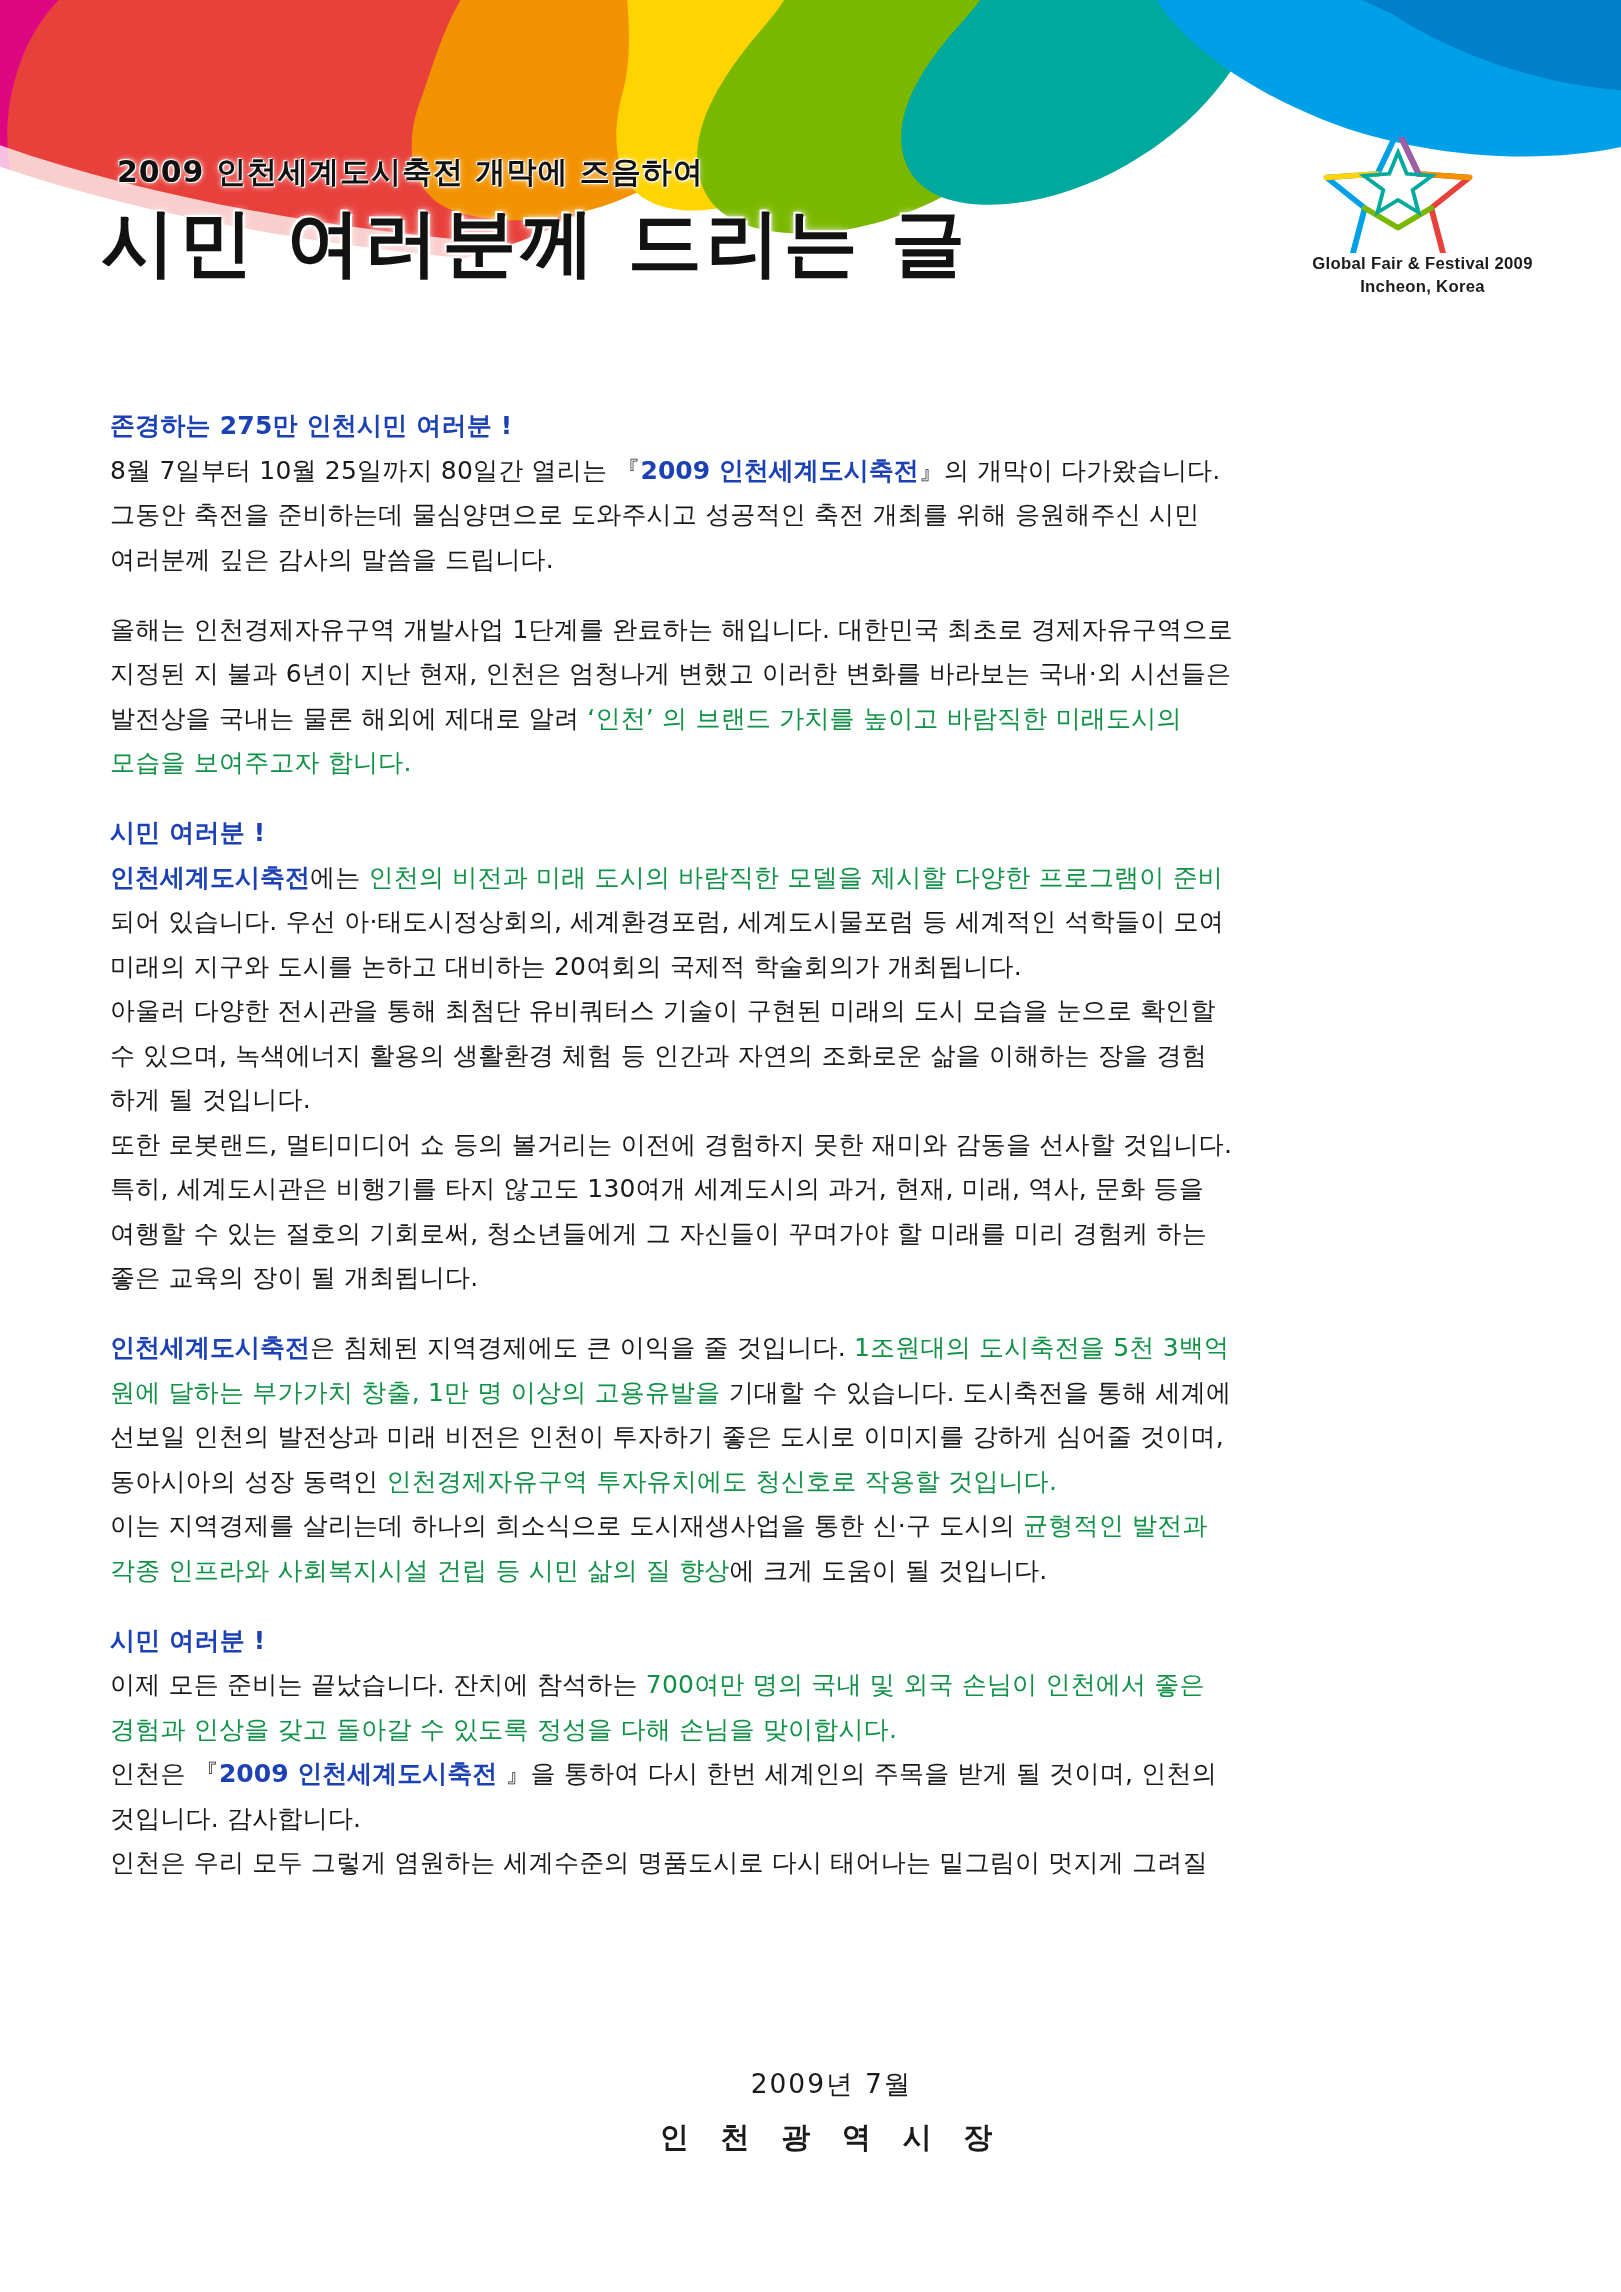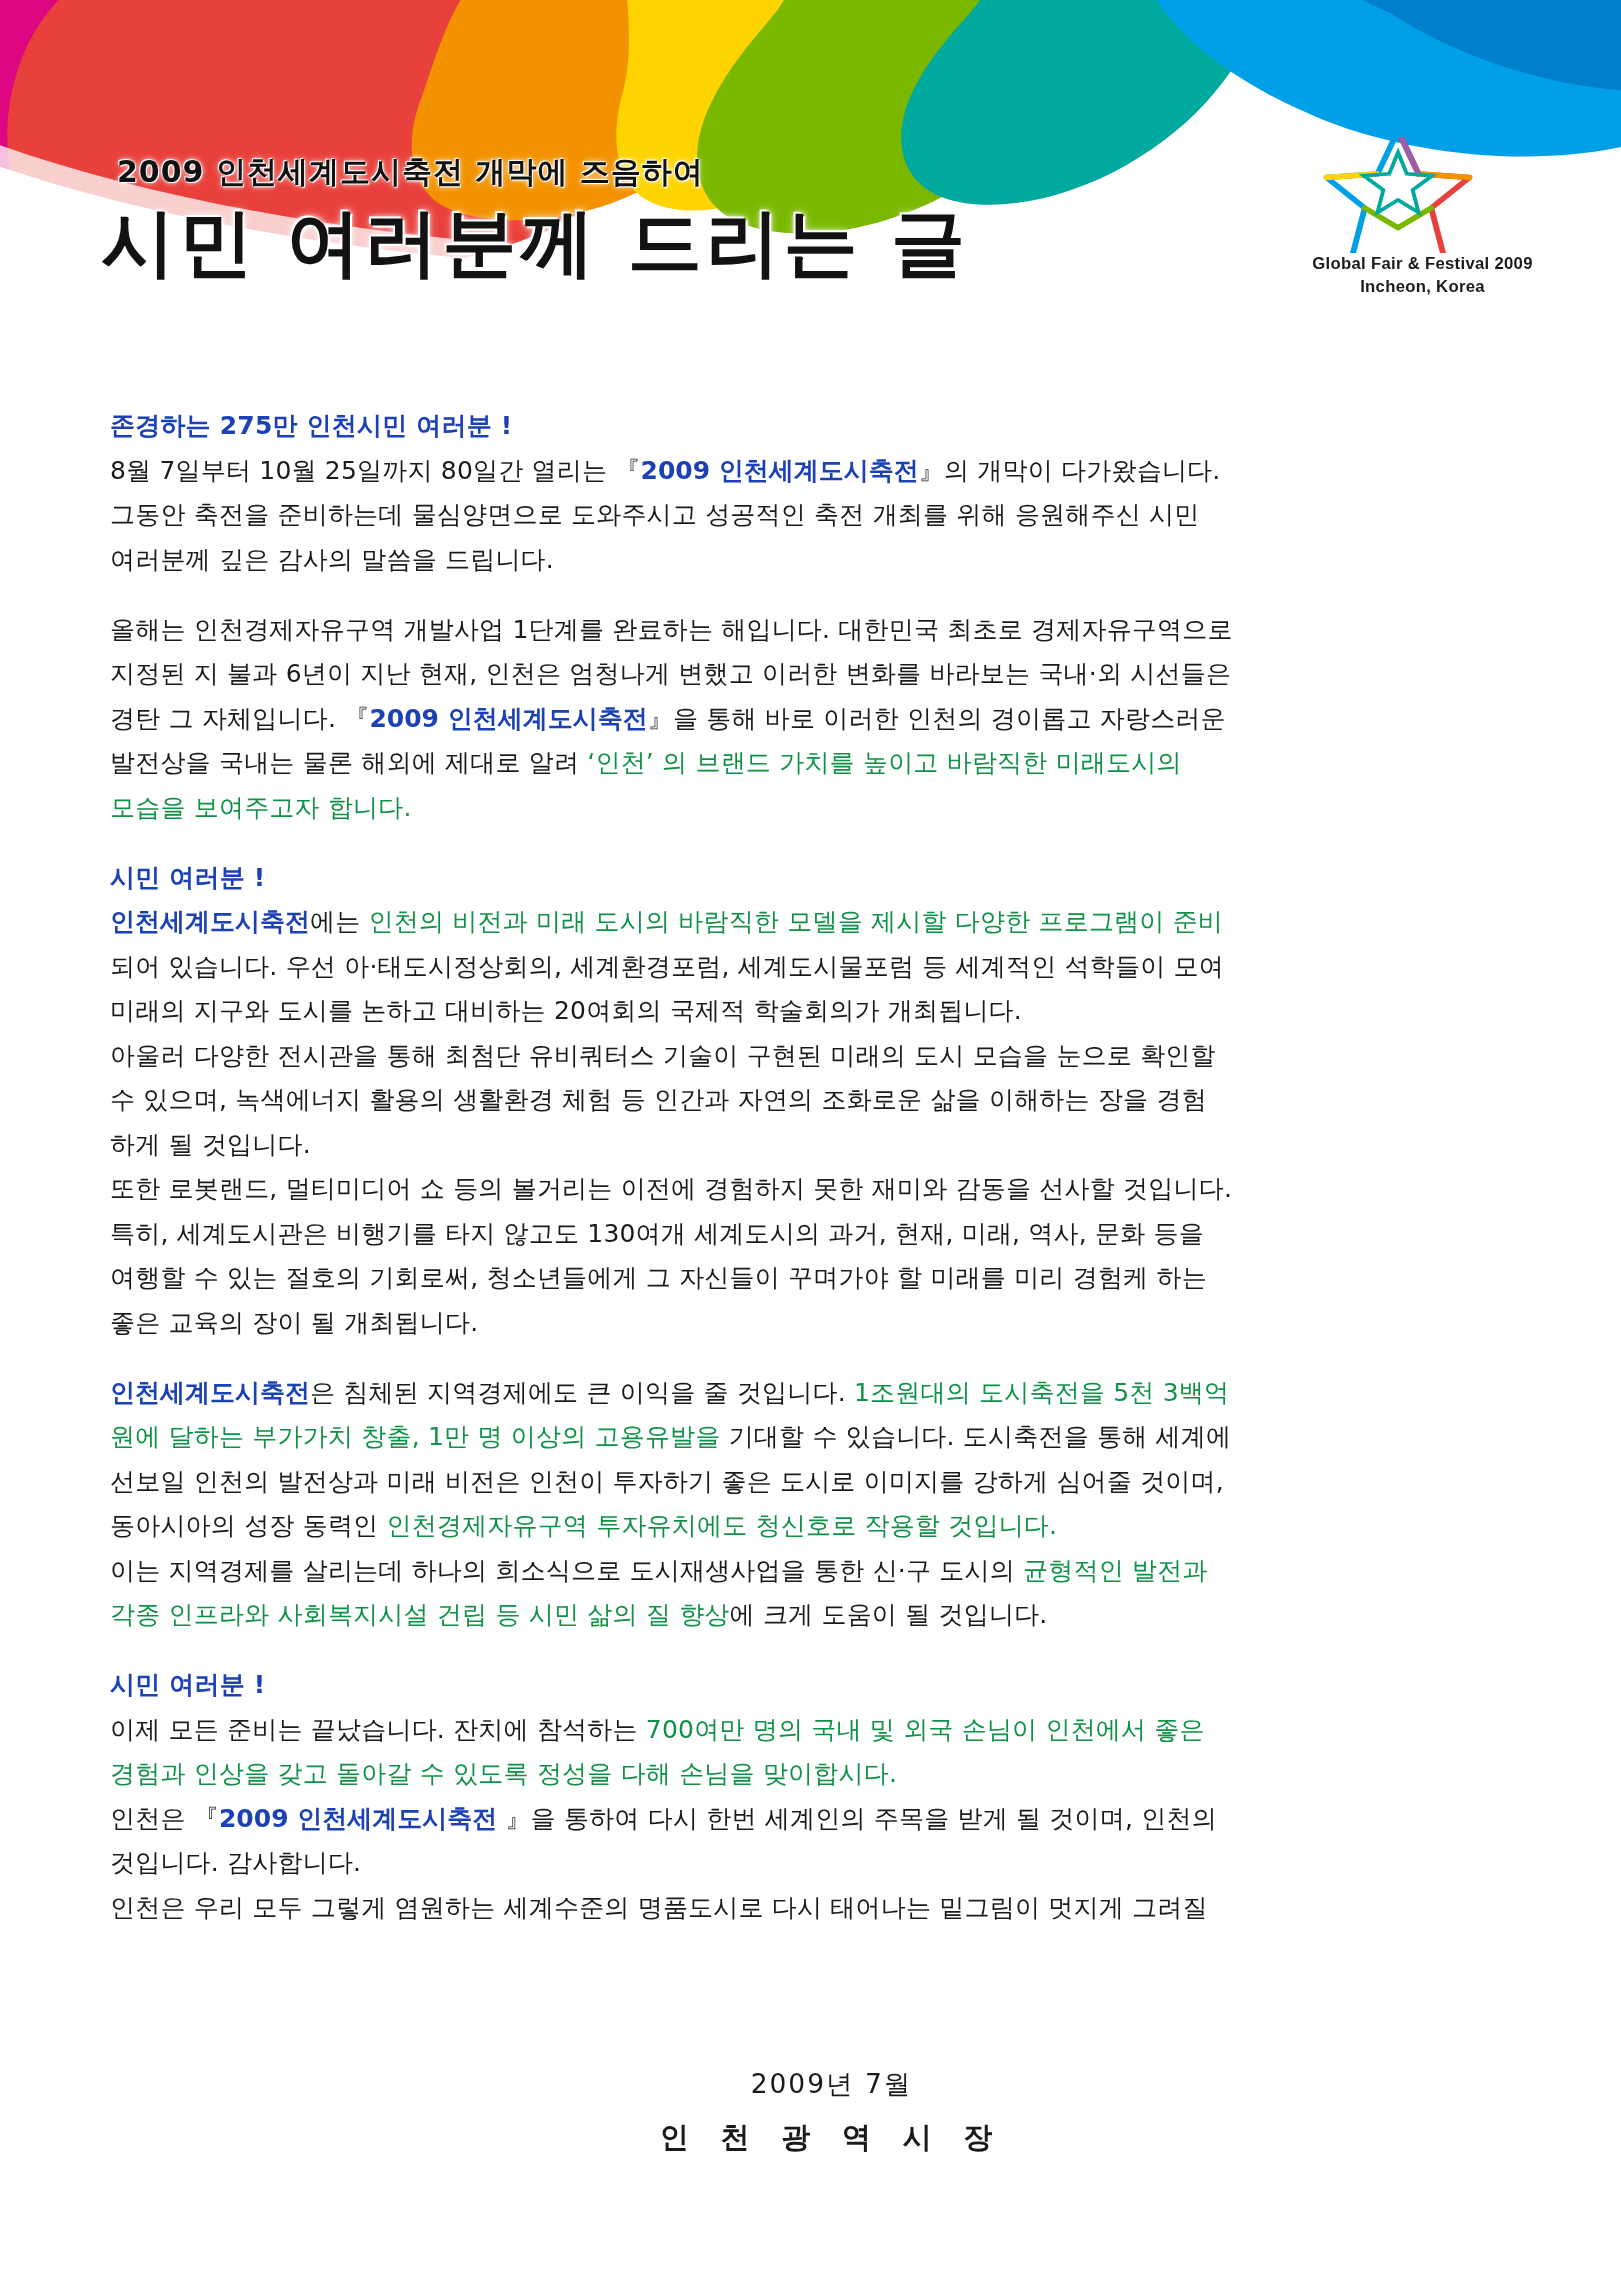--- a/index.html
+++ b/index.html
@@ -196,21 +196,20 @@
       <div>
         <p><span class="blue">존경하는 275만 인천시민 여러분 !</span></p>
         <p><span>8월 7일부터 10월 25일까지 80일간 열리는 『</span><span class="evt">2009 인천세계도시축전</span><span>』의 개막이 다가왔습니다.</span></p>
         <p><span>그동안 축전을 준비하는데 물심양면으로 도와주시고 성공적인 축전 개최를 위해 응원해주신 시민</span></p>
         <p><span>여러분께 깊은 감사의 말씀을 드립니다.</span></p>
       </div>
       <div class="para-gap"></div>
       <div>
         <p><span>올해는 인천경제자유구역 개발사업 1단계를 완료하는 해입니다. 대한민국 최초로 경제자유구역으로</span></p>
         <p><span>지정된 지 불과 6년이 지난 현재, 인천은 엄청나게 변했고 이러한 변화를 바라보는 국내·외 시선들은</span></p>
-        <p><span>경탄 그 자체입니다. 『</span><span class="evt">2009 인천세계도시축전</span><span>』을 통해 바로 이러한 인천의 경이롭고 자랑스러운</span></p>
         <p><span>발전상을 국내는 물론 해외에 제대로 알려 </span><span class="green">‘인천’ 의 브랜드 가치를 높이고 바람직한 미래도시의</span></p>
         <p><span class="green">모습을 보여주고자 합니다.</span></p>
       </div>
       <div class="para-gap"></div>
       <div>
         <p><span class="blue">시민 여러분 !</span></p>
         <p><span class="evt">인천세계도시축전</span><span>에는 </span><span class="green">인천의 비전과 미래 도시의 바람직한 모델을 제시할 다양한 프로그램이 준비</span></p>
         <p><span>되어 있습니다. 우선 아·태도시정상회의, 세계환경포럼, 세계도시물포럼 등 세계적인 석학들이 모여</span></p>
         <p><span>미래의  지구와 도시를 논하고 대비하는 20여회의 국제적 학술회의가 개최됩니다.</span></p>
         <p><span>아울러 다양한 전시관을 통해 최첨단 유비쿼터스 기술이 구현된 미래의 도시 모습을 눈으로 확인할</span></p>

